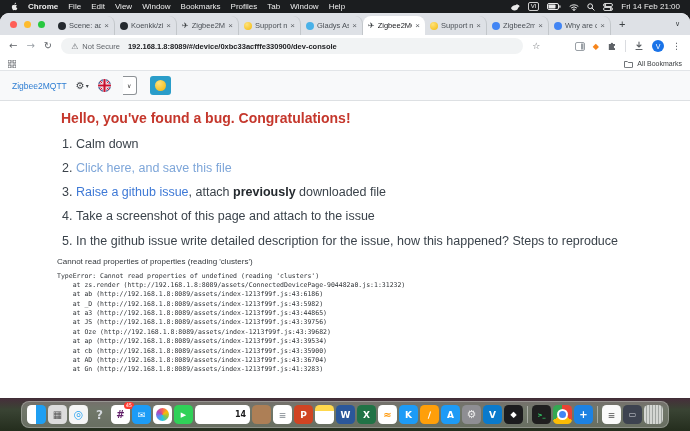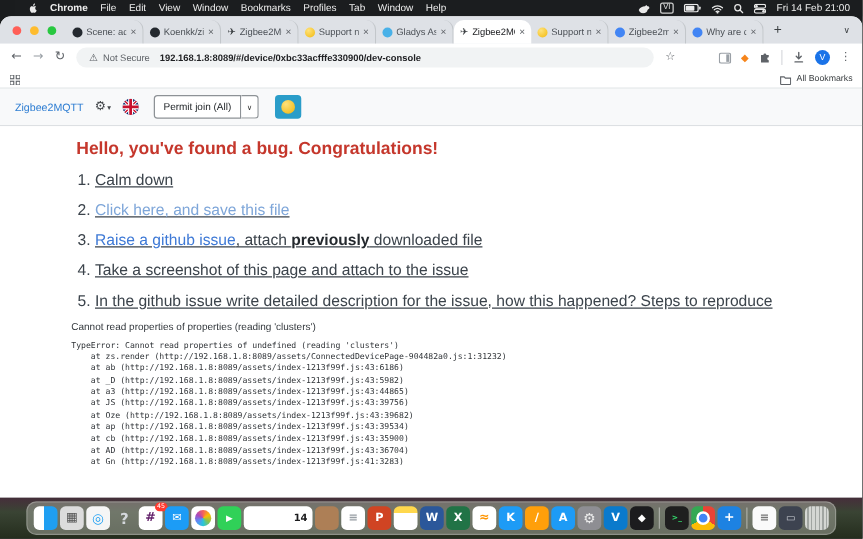--- a/index.html
+++ b/index.html
@@ -1,20 +1,20 @@
 <!DOCTYPE html>
 <html><head>
 <meta charset="utf-8">
 <style>
   html,body{margin:0;padding:0;background:#333;}
   .screen{position:relative;width:690px;height:431px;overflow:hidden;
     font-family:"Liberation Sans",sans-serif;
     background:linear-gradient(180deg,#1a1c1e 0%,#1a1c1e 91.5%,#45303a 92.6%,#3a4434 95%,#242d1d 100%);}
   
-  .menubar{position:absolute;top:0;left:12px;right:0;height:13px;background:#1b1d1f;
+  .menubar{position:absolute;top:0;left:0;right:0;height:13px;background:#1b1d1f;
     display:flex;align-items:center;gap:10px;padding:0 10px;color:#ededed;font-size:8px;}
   .mb-item{white-space:nowrap;}
   .mb-item.bold{font-weight:bold;}
   .mb-right{margin-left:auto;display:flex;align-items:center;gap:8px;}
   .vi-badge{border:1px solid #cfcfcf;border-radius:2px;font-size:6px;line-height:7px;padding:0 2px;}
   .clock{font-size:8px;white-space:nowrap;text-align:right;}
   
   .window{position:absolute;top:13px;left:0;right:0;height:385px;background:#fff;
     border-radius:9px 9px 0 0;overflow:hidden;display:flex;flex-direction:column;}
   .tabstrip{height:22px;background:#dee1e6;display:flex;align-items:flex-end;padding:0 6px;flex:0 0 auto;}
@@ -69,21 +69,21 @@
   .pj-main{border:1px solid #8d9296;border-right:1px solid #8d9296;border-radius:3px 0 0 3px;background:#fff;
     height:19px;box-sizing:border-box;display:flex;align-items:center;padding:0 7px;font-size:8px;color:#212529;}
   .pj-caret{border:1px solid #8d9296;border-left:none;border-radius:0 3px 3px 0;background:#fff;width:14px;
     height:19px;box-sizing:border-box;display:flex;align-items:center;justify-content:center;font-size:6px;color:#333;}
   .joke-btn{margin-left:4px;width:21px;height:19px;background:#2a9dc9;border-radius:3px;
     display:flex;align-items:center;justify-content:center;}
   .smiley{width:11px;height:11px;border-radius:50%;background:radial-gradient(circle at 35% 30%,#ffe27a,#f0b40a);}
   
   .content{flex:1;background:#fff;overflow:hidden;padding:0 20px 0 57px;}
   .bug-heading{color:#c5372c;font-size:14px;font-weight:700;margin:9px 0 0 4px;}
-  ol.steps{margin:9px 0 0 4px;padding-left:15px;font-size:12.5px;color:#3b434b;max-width:578px;text-decoration:underline;}
+  ol.steps{margin:9px 0 0 4px;padding-left:15px;font-size:12.5px;color:#3b434b;max-width:578px;}
   ol.steps li{margin-bottom:6px;line-height:1.45;}
   a.soft{color:#7ea6d9;text-decoration:none;}
   a.strong{color:#3e79d6;text-decoration:none;}
   .bold-word{font-weight:bold;color:#24292e;}
   .err-name{font-size:8px;color:#33383d;margin-top:13px;line-height:1.5;}
   .err-msg{font-size:8px;color:#33383d;line-height:1.5;}
   pre.stack{margin:4px 0 0 0;font-family:"DejaVu Sans Mono",monospace;font-size:6.5px;line-height:1.44;
     color:#2f3337;white-space:pre;}
   
   .dock{position:absolute;left:50%;transform:translateX(-50%);bottom:3px;height:27px;
@@ -293,21 +293,20 @@
             <g clip-path="url(#fc)">
               <rect width="13" height="13" fill="#012169"></rect>
               <path d="M0 0l13 13M13 0L0 13" stroke="#fff" stroke-width="2.6"></path>
               <path d="M0 0l13 13M13 0L0 13" stroke="#C8102E" stroke-width="1.1"></path>
               <path d="M6.5 0v13M0 6.5h13" stroke="#fff" stroke-width="4"></path>
               <path d="M6.5 0v13M0 6.5h13" stroke="#C8102E" stroke-width="2.2"></path>
             </g>
           </svg>
       </span>
       <span class="pj">
-        <span class="pj-main">Permit join (All)</span>
         <span class="pj-caret">∨</span>
       </span>
       <span class="joke-btn">
         <span class="smiley"></span>
       </span>
     </div>
 
     <div class="content">
       <div class="bug-heading">Hello, you've found a bug. Congratulations!</div>
       <ol class="steps">

